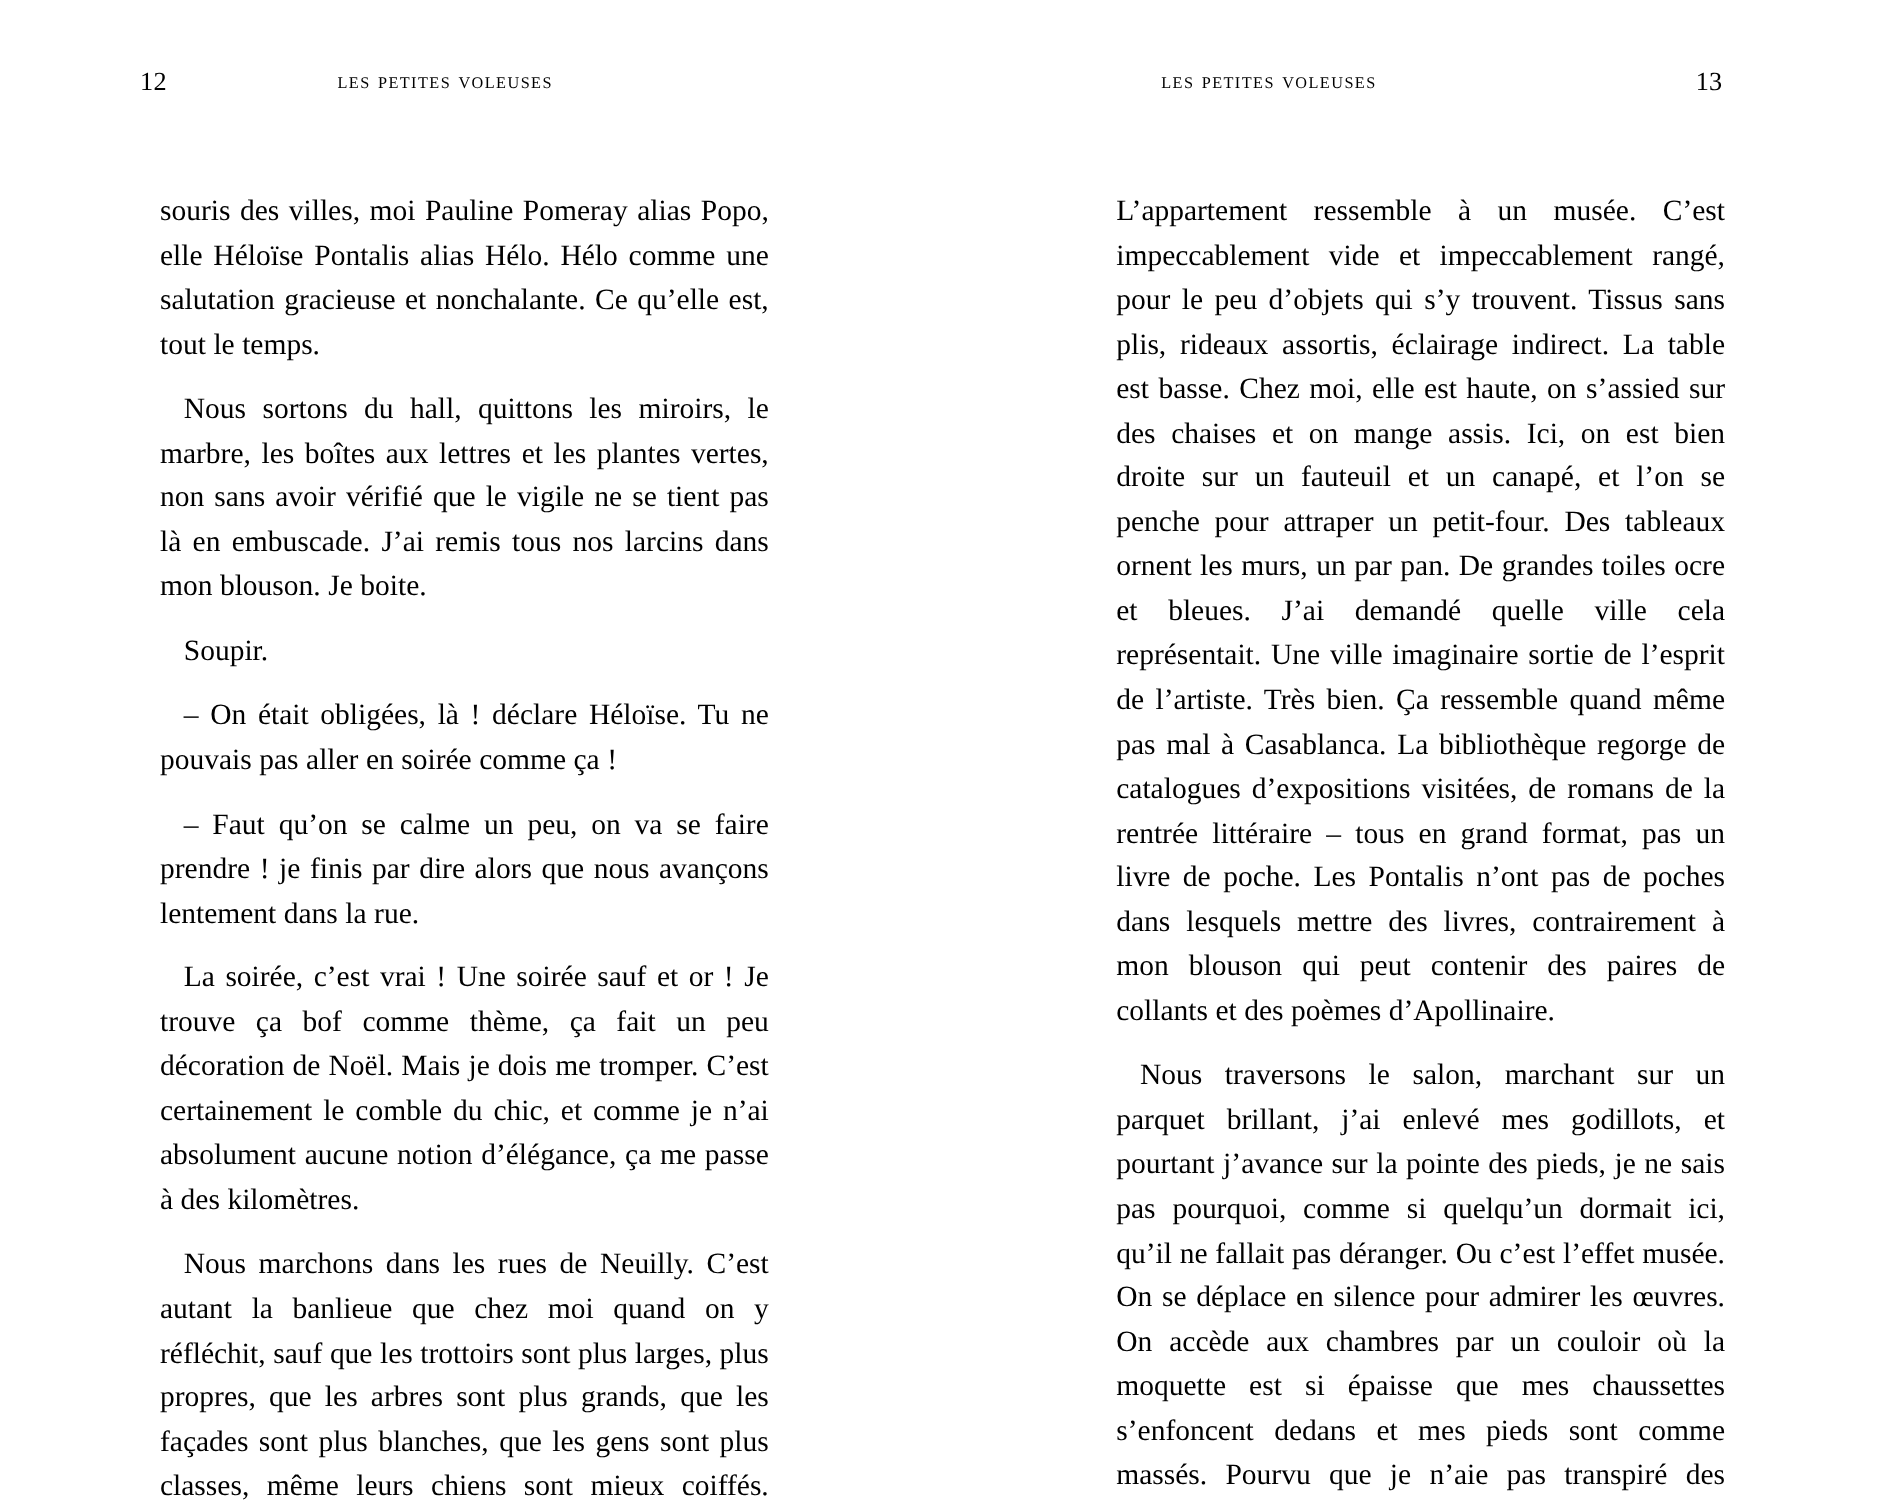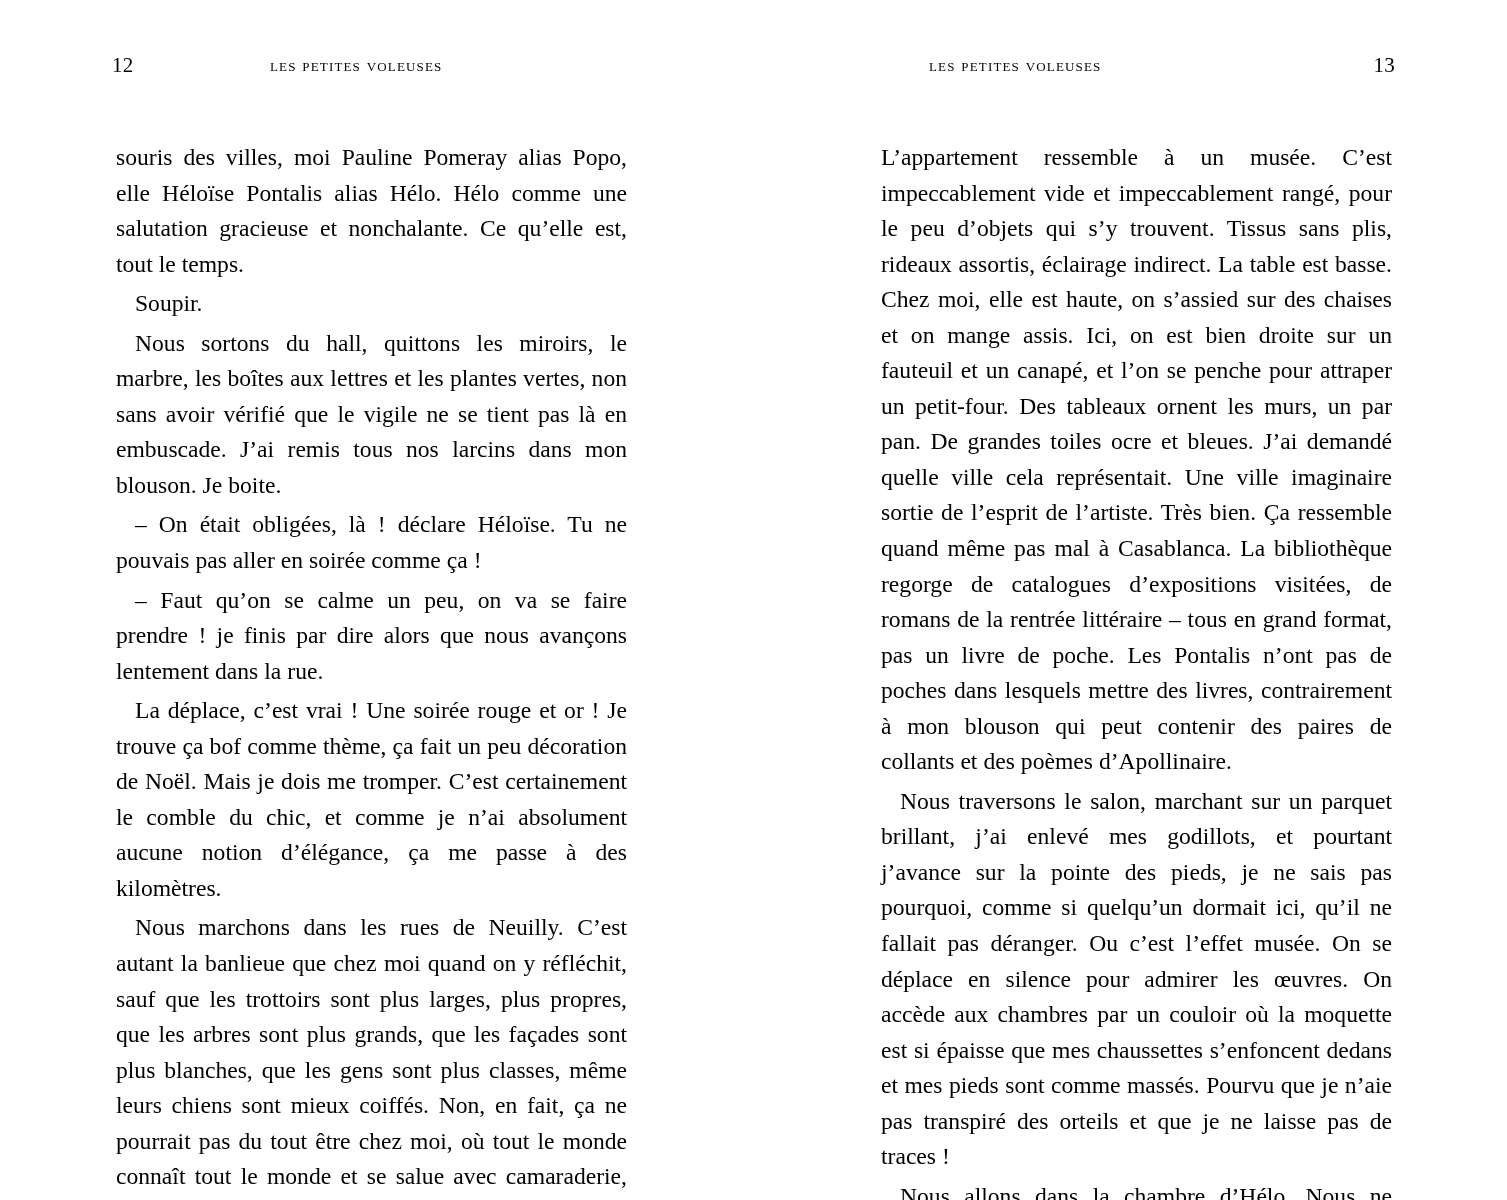--- a/index.html
+++ b/index.html
@@ -35,21 +35,21 @@
   }
   .running-head.left  { left: 112px;  width: 518px; }
   .running-head.right { left: 877px;  width: 518px; }
 
   .folio {
     position: absolute;
     font-size: 21px;
     letter-spacing: 0.2px;
   }
   .folio.verso  { left: 0;   top: 0; }
-  .folio.recto  { right: 0;  top: 0; }
+  .folio.recto  { right: 17px;  top: 0; }
 
   .head-title {
     position: absolute;
     top: 0;
     font-size: 18.5px;
     font-variant: small-caps;
     text-transform: lowercase;
     letter-spacing: 1.15px;
     white-space: nowrap;
     text-align: center;
@@ -67,21 +67,21 @@
     text-align: justify;
     text-justify: inter-word;
     -webkit-hyphens: none;
     hyphens: none;
     word-spacing: 0.1px;
   }
   .column.left  { left: 112px; }
   .column.right { left: 877px; }
 
   .column p {
-    margin: 4px;
+    margin: 16px;
     text-indent: 19px;
   }
   .column p.no-indent {
     text-indent: 0;
   }
   
   .column p { text-align-last: left; }
 </style>
 </head>
 <body>
@@ -93,25 +93,25 @@
     <span class="head-title">Les Petites Voleuses</span>
   </div>
 
   <div class="running-head right">
     <span class="head-title">Les Petites Voleuses</span>
     <span class="folio recto">13</span>
   </div>
 
   <div class="column left">
     <p class="no-indent">souris des villes, moi Pauline Pomeray alias Popo, elle Héloïse Pontalis alias Hélo. Hélo comme une salutation gracieuse et nonchalante. Ce qu’elle est, tout le temps.</p>
+    <p>Nous sortons du hall, quittons les miroirs, le marbre, les boîtes aux lettres et les plantes vertes, non sans avoir vérifié que le vigile ne se tient pas là en embuscade. J’ai remis tous nos larcins dans mon blouson. Je boite.</p>
     <p>Soupir.</p>
-    <p>Nous sortons du hall, quittons les miroirs, le marbre, les boîtes aux lettres et les plantes vertes, non sans avoir vérifié que le vigile ne se tient pas là en embuscade. J’ai remis tous nos larcins dans mon blouson. Je boite.</p>
     <p>– On était obligées, là ! déclare Héloïse. Tu ne pouvais pas aller en soirée comme ça !</p>
     <p>– Faut qu’on se calme un peu, on va se faire prendre ! je finis par dire alors que nous avançons lentement dans la rue.</p>
-    <p>La déplace, c’est vrai ! Une soirée rouge et or ! Je trouve ça bof comme thème, ça fait un peu décoration de Noël. Mais je dois me tromper. C’est certainement le comble du chic, et comme je n’ai absolument aucune notion d’élégance, ça me passe à des kilomètres.</p>
+    <p>La soirée, c’est vrai ! Une soirée sauf et or ! Je trouve ça bof comme thème, ça fait un peu décoration de Noël. Mais je dois me tromper. C’est certainement le comble du chic, et comme je n’ai absolument aucune notion d’élégance, ça me passe à des kilomètres.</p>
     <p>Nous marchons dans les rues de Neuilly. C’est autant la banlieue que chez moi quand on y réfléchit, sauf que les trottoirs sont plus larges, plus propres, que les arbres sont plus grands, que les façades sont plus blanches, que les gens sont plus classes, même leurs chiens sont mieux coiffés. Non, en fait, ça ne pourrait pas du tout être chez moi, où tout le monde connaît tout le monde et se salue avec camaraderie, chacun plus mal attifé que son voisin.</p>
 
   </div>
 
   <div class="column right">
     <p class="no-indent">L’appartement ressemble à un musée. C’est impeccablement vide et impeccablement rangé, pour le peu d’objets qui s’y trouvent. Tissus sans plis, rideaux assortis, éclairage indirect. La table est basse. Chez moi, elle est haute, on s’assied sur des chaises et on mange assis. Ici, on est bien droite sur un fauteuil et un canapé, et l’on se penche pour attraper un petit-four. Des tableaux ornent les murs, un par pan. De grandes toiles ocre et bleues. J’ai demandé quelle ville cela représentait. Une ville imaginaire sortie de l’esprit de l’artiste. Très bien. Ça ressemble quand même pas mal à Casablanca. La bibliothèque regorge de catalogues d’expositions visitées, de romans de la rentrée littéraire – tous en grand format, pas un livre de poche. Les Pontalis n’ont pas de poches dans lesquels mettre des livres, contrairement à mon blouson qui peut contenir des paires de collants et des poèmes d’Apollinaire.</p>
     <p>Nous traversons le salon, marchant sur un parquet brillant, j’ai enlevé mes godillots, et pourtant j’avance sur la pointe des pieds, je ne sais pas pourquoi, comme si quelqu’un dormait ici, qu’il ne fallait pas déranger. Ou c’est l’effet musée. On se déplace en silence pour admirer les œuvres. On accède aux chambres par un couloir où la moquette est si épaisse que mes chaussettes s’enfoncent dedans et mes pieds sont comme massés. Pourvu que je n’aie pas transpiré des orteils et que je ne laisse pas de traces !</p>
     <p>Nous allons dans la chambre d’Hélo. Nous ne parlons pas, nous ne crions pas, comme si le lieu, toujours, imposait la pondération. Chez moi, il y a toujours la radio en fond sonore. Ma mère dit que</p>
   </div>
 

